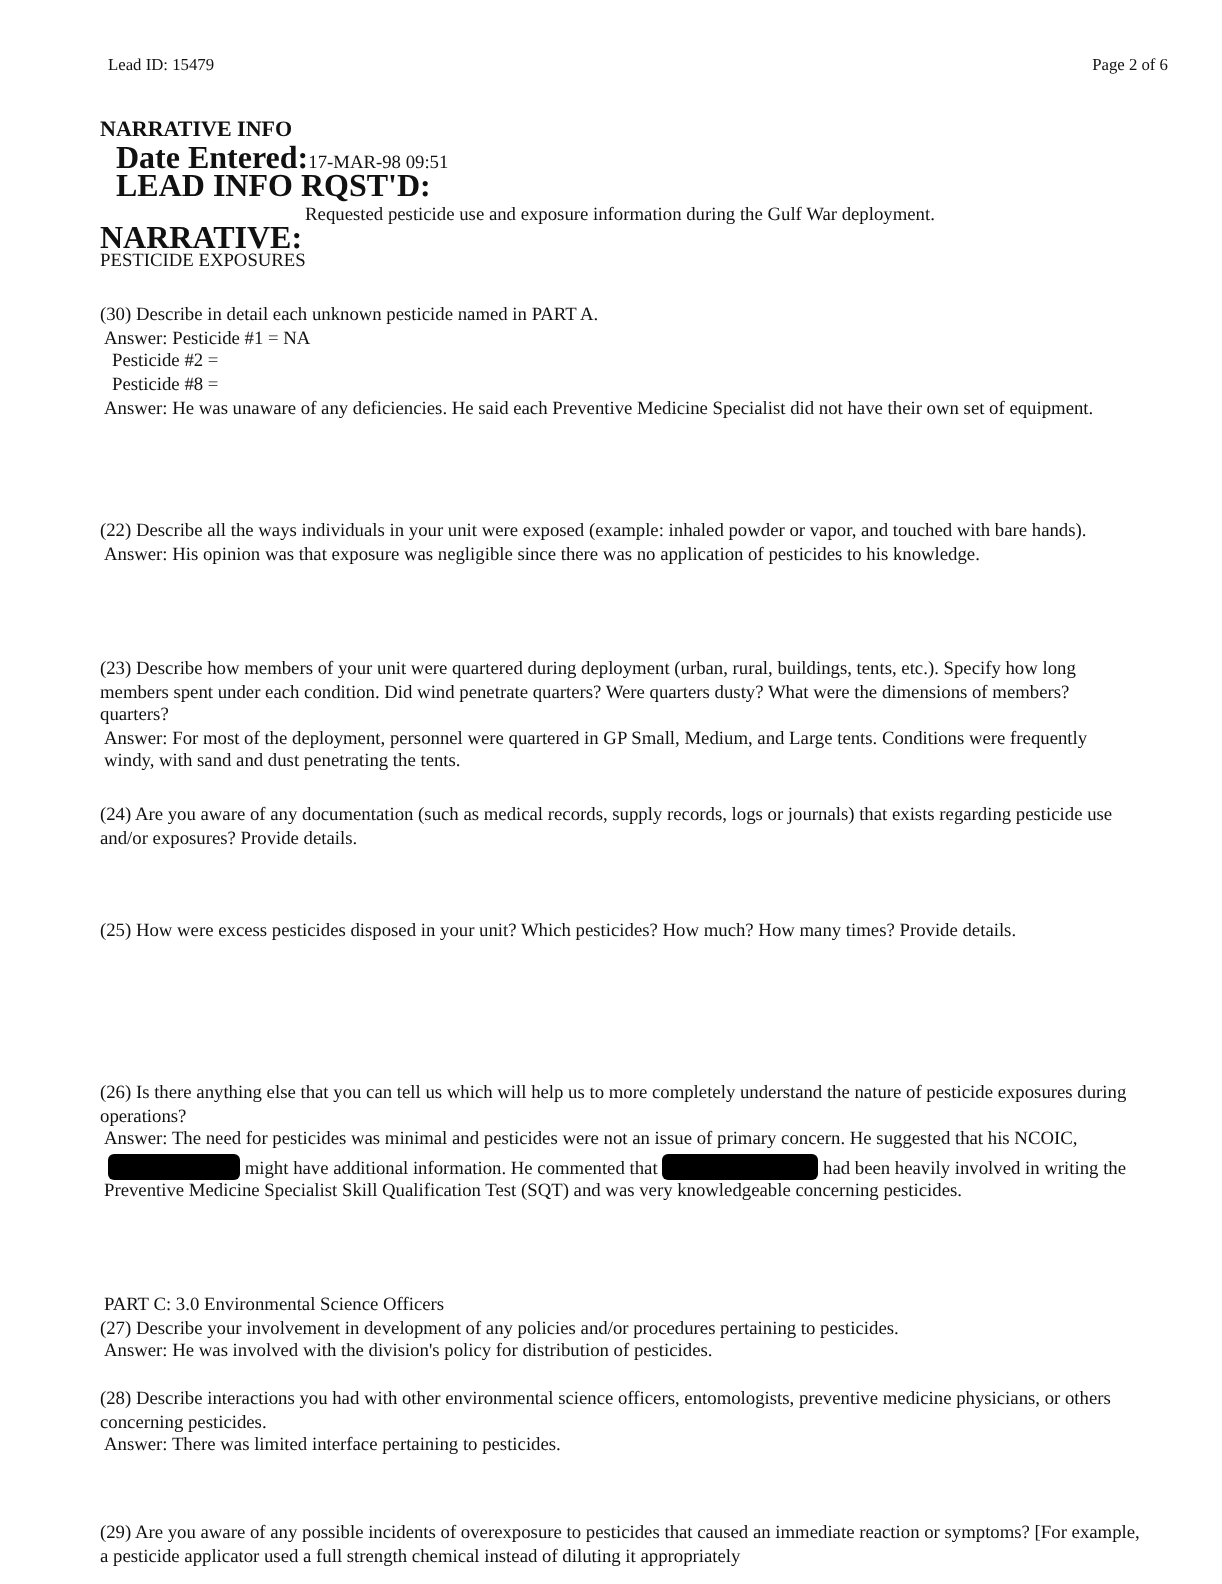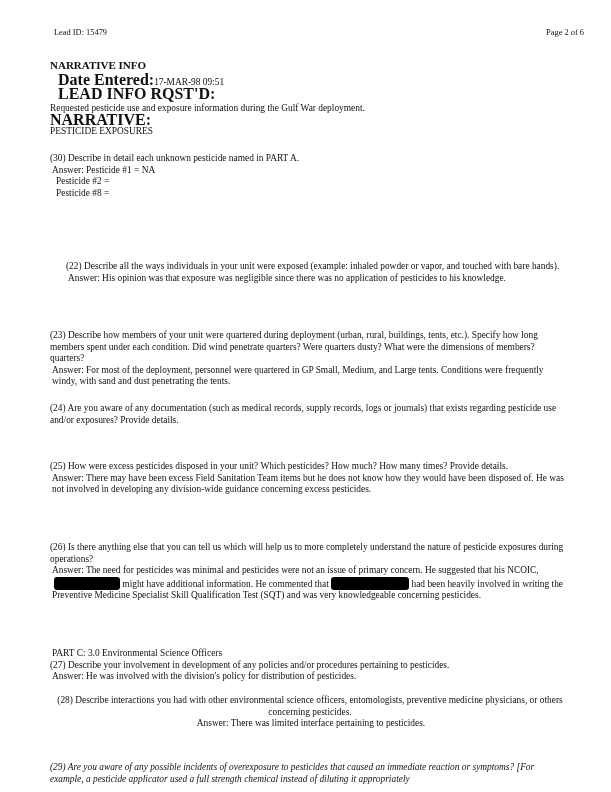--- a/index.html
+++ b/index.html
@@ -25,71 +25,71 @@
 
 <div class="hdr left">Lead ID: 15479</div>
 <div class="hdr right">Page 2 of 6</div>
 
 <div class="abs" style="top:60px;">
   <div class="h1">NARRATIVE INFO</div>
   <div style="padding-left:8px; margin-top:2px;">
     <div><span class="h2">Date Entered:</span><span>17-MAR-98 09:51</span></div>
     <div class="h2" style="margin-top:0;">LEAD INFO RQST'D:</div>
   </div>
-  <div style="margin-top:3px;">Requested pesticide use and exposure information during the Gulf War deployment.</div>
+  <div style="margin-top:3px;text-align:center;">Requested pesticide use and exposure information during the Gulf War deployment.</div>
   <div class="h2">NARRATIVE:</div>
   <div>PESTICIDE EXPOSURES</div>
 </div>
 
 <div class="abs" style="top:153px;">
   <p>(30)  Describe in detail each unknown pesticide named in PART A.</p>
   <p class="ind">Answer:  Pesticide #1 =  NA</p>
   <p class="ind2">Pesticide #2 =</p>
   <p class="ind2">Pesticide #8 =</p>
 </div>
 
 <div class="abs" style="top:200px;">
+  <p class="ind">Answer: He was unaware of any deficiencies.  He said each Preventive Medicine Specialist did not have their own set of equipment.</p>
 </div>
 
-<div class="abs" style="top:261px;margin-left:16px;">
+<div class="abs" style="top:261px;">
   <p>(22)  Describe all the ways individuals in your unit were exposed (example: inhaled powder or vapor, and touched with bare hands).</p>
   <p class="ind">Answer: His opinion was that exposure was negligible since there was no application of pesticides to his knowledge.</p>
 </div>
 
 <div class="abs" style="top:330px;">
   <p>(23)  Describe how members of your unit were quartered during deployment (urban, rural, buildings, tents, etc.).  Specify how long members spent under each condition.  Did wind penetrate quarters?  Were quarters dusty?  What were the dimensions of members? quarters?</p>
   <p class="ind">Answer: For most of the deployment, personnel were quartered in GP Small, Medium, and Large tents.  Conditions were frequently windy, with sand and dust penetrating the tents.</p>
 </div>
 
 <div class="abs" style="top:403px;">
   <p>(24)  Are you aware of any documentation (such as medical records, supply records, logs or journals) that exists regarding pesticide use and/or exposures?  Provide details.</p>
 </div>
 
 <div class="abs" style="top:461px;">
   <p>(25)  How were excess pesticides disposed in your unit?  Which pesticides?  How much?  How many times?  Provide details.</p>
-  <p class="ind">Answer: There may have been excess Field Sanitation Team items but he does not know how they would have been disposed of.  He was not involved in developing any division-wide guidance concerning excess pesticides.</p>
 </div>
 
 <div class="abs" style="top:542px;">
   <p>(26)  Is there anything else that you can tell us which will help us to more completely understand the nature of pesticide exposures during operations?</p>
   <p class="ind">
     <span>Answer: The need for pesticides was minimal and pesticides were not an issue of primary concern.  He suggested that his NCOIC,</span>
     <span class="redact r1"></span>
     <span>might have additional information.  He commented that</span>
     <span class="redact r2"></span>
     <span>had been heavily involved in writing the Preventive Medicine Specialist Skill Qualification Test (SQT) and was very knowledgeable concerning pesticides.</span>
   </p>
 </div>
 
 <div class="abs" style="top:648px;">
   <p class="ind">PART C: 3.0  Environmental Science Officers</p>
   <p>(27)  Describe your involvement in development of any policies and/or procedures pertaining to pesticides.</p>
   <p class="ind">Answer:  He was involved with the division's policy for distribution of pesticides.</p>
 </div>
 
-<div class="abs" style="top:695px;text-align:center;">
+<div class="abs" style="top:695px;">
   <p>(28)  Describe interactions you had with other environmental science officers, entomologists, preventive medicine physicians, or others concerning pesticides.</p>
   <p class="ind">Answer: There was limited interface pertaining to pesticides.</p>
 </div>
 
-<div class="abs" style="top:762px;font-style:italic;">
+<div class="abs" style="top:762px;">
   <p>(29)  Are you aware of any possible incidents of overexposure to pesticides that caused an immediate reaction or symptoms?  [For example, a pesticide applicator used a full strength chemical instead of diluting it appropriately</p>
 </div>
 
 </body></html>

